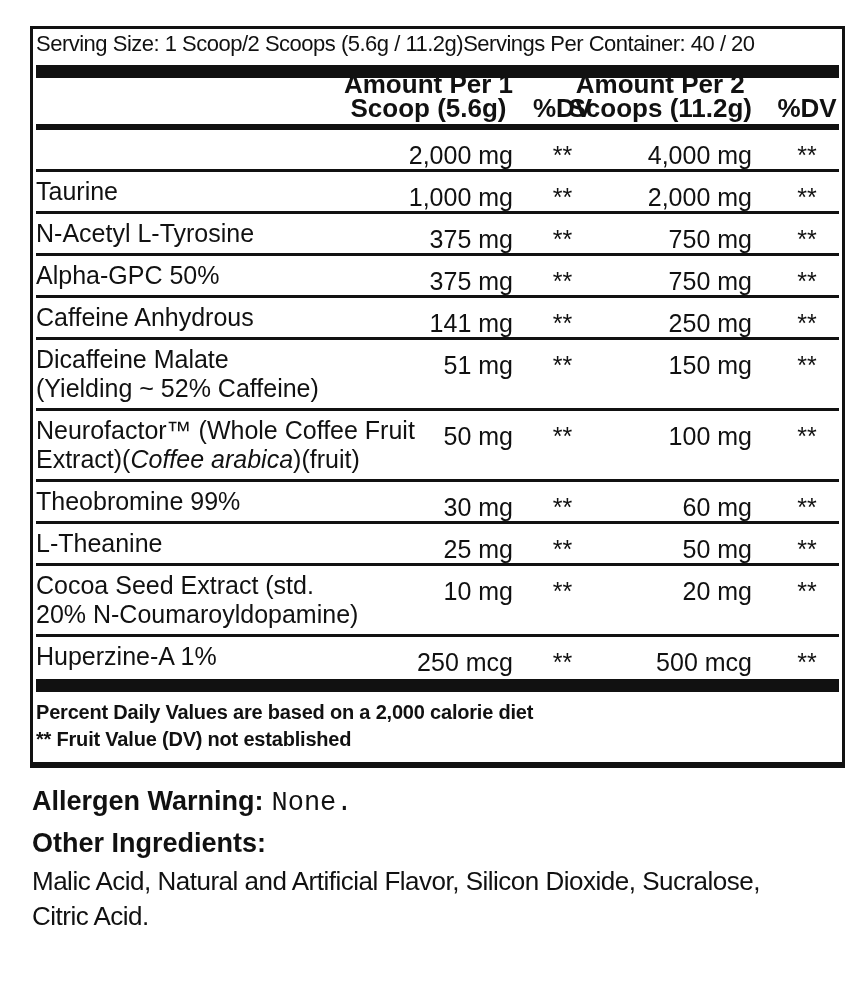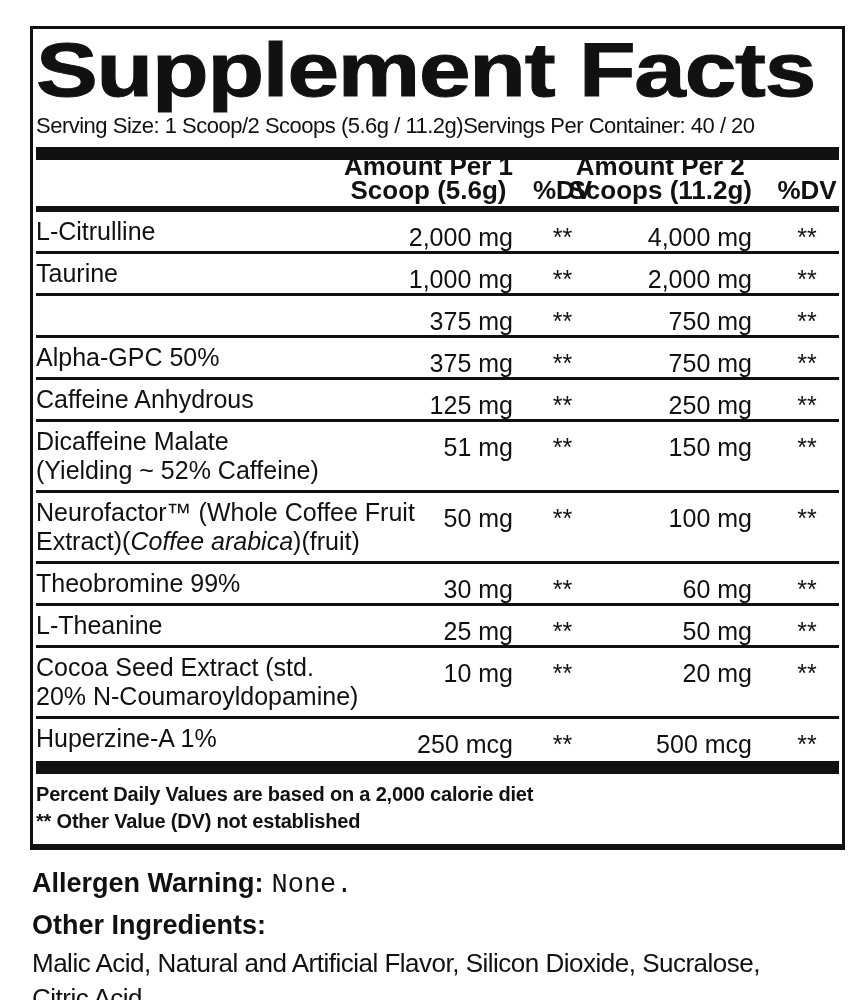--- a/index.html
+++ b/index.html
@@ -98,71 +98,68 @@
     line-height: 35px;
     letter-spacing: -0.5px;
     white-space: pre;
   }
 </style>
 </head>
 <body>
 
 <div class="panel">
 
-  <div class="title-wrap">
-    <span class="title">Supplement Facts</span>
-  </div>
 
   <div class="serving-line">
     <span>Serving Size: 1 Scoop/2 Scoops (5.6g / 11.2g)</span>
     <span>Servings Per Container: 40 / 20</span>
   </div>
 
   <div class="heavy-bar"></div>
 
   <div class="thead">
     <span class="h col-amt1">Amount Per 1
 Scoop (5.6g)</span>
     <span class="h col-dv1">%DV</span>
     <span class="h col-amt2">Amount Per 2
 Scoops (11.2g)</span>
     <span class="h col-dv2">%DV</span>
   </div>
 
   <div>
       <div class="row">
-        <div class="name"><span>L-Citrulline</span></div>
         <span class="val col-amt1">2,000 mg</span>
         <span class="val col-dv1">**</span>
         <span class="val col-amt2">4,000 mg</span>
         <span class="val col-dv2">**</span>
       </div>
       <div class="row">
         <div class="name"><span>Taurine</span></div>
         <span class="val col-amt1">1,000 mg</span>
         <span class="val col-dv1">**</span>
         <span class="val col-amt2">2,000 mg</span>
         <span class="val col-dv2">**</span>
       </div>
       <div class="row">
+        <div class="name"><span>N-Acetyl L-Tyrosine</span></div>
         <span class="val col-amt1">375 mg</span>
         <span class="val col-dv1">**</span>
         <span class="val col-amt2">750 mg</span>
         <span class="val col-dv2">**</span>
       </div>
       <div class="row">
         <div class="name"><span>Alpha-GPC 50%</span></div>
         <span class="val col-amt1">375 mg</span>
         <span class="val col-dv1">**</span>
         <span class="val col-amt2">750 mg</span>
         <span class="val col-dv2">**</span>
       </div>
       <div class="row">
         <div class="name"><span>Caffeine Anhydrous</span></div>
-        <span class="val col-amt1">125 mg</span>
+        <span class="val col-amt1">141 mg</span>
         <span class="val col-dv1">**</span>
         <span class="val col-amt2">250 mg</span>
         <span class="val col-dv2">**</span>
       </div>
       <div class="row">
         <div class="name"><span>Dicaffeine Malate
 (Yielding ~ 52% Caffeine)</span></div>
         <span class="val col-amt1">51 mg</span>
         <span class="val col-dv1">**</span>
         <span class="val col-amt2">150 mg</span>
@@ -204,21 +201,21 @@
         <span class="val col-dv1">**</span>
         <span class="val col-amt2">500 mcg</span>
         <span class="val col-dv2">**</span>
       </div>
     </div>
 
   <div class="heavy-bar"></div>
 
   <div class="footnotes">
     <div class="fn">Percent Daily Values are based on a 2,000 calorie diet</div>
-    <div class="fn">** Other Value (DV) not established</div>
+    <div class="fn">** Fruit Value (DV) not established</div>
   </div>
 
 </div>
 
 <div class="below">
   <p class="allergen">
     <span class="lbl">Allergen Warning:</span><span class="val">None.</span>
   </p>
   <p class="oi-head">Other Ingredients:</p>
   <p class="oi-list">Malic Acid, Natural and Artificial Flavor, Silicon Dioxide, Sucralose,

